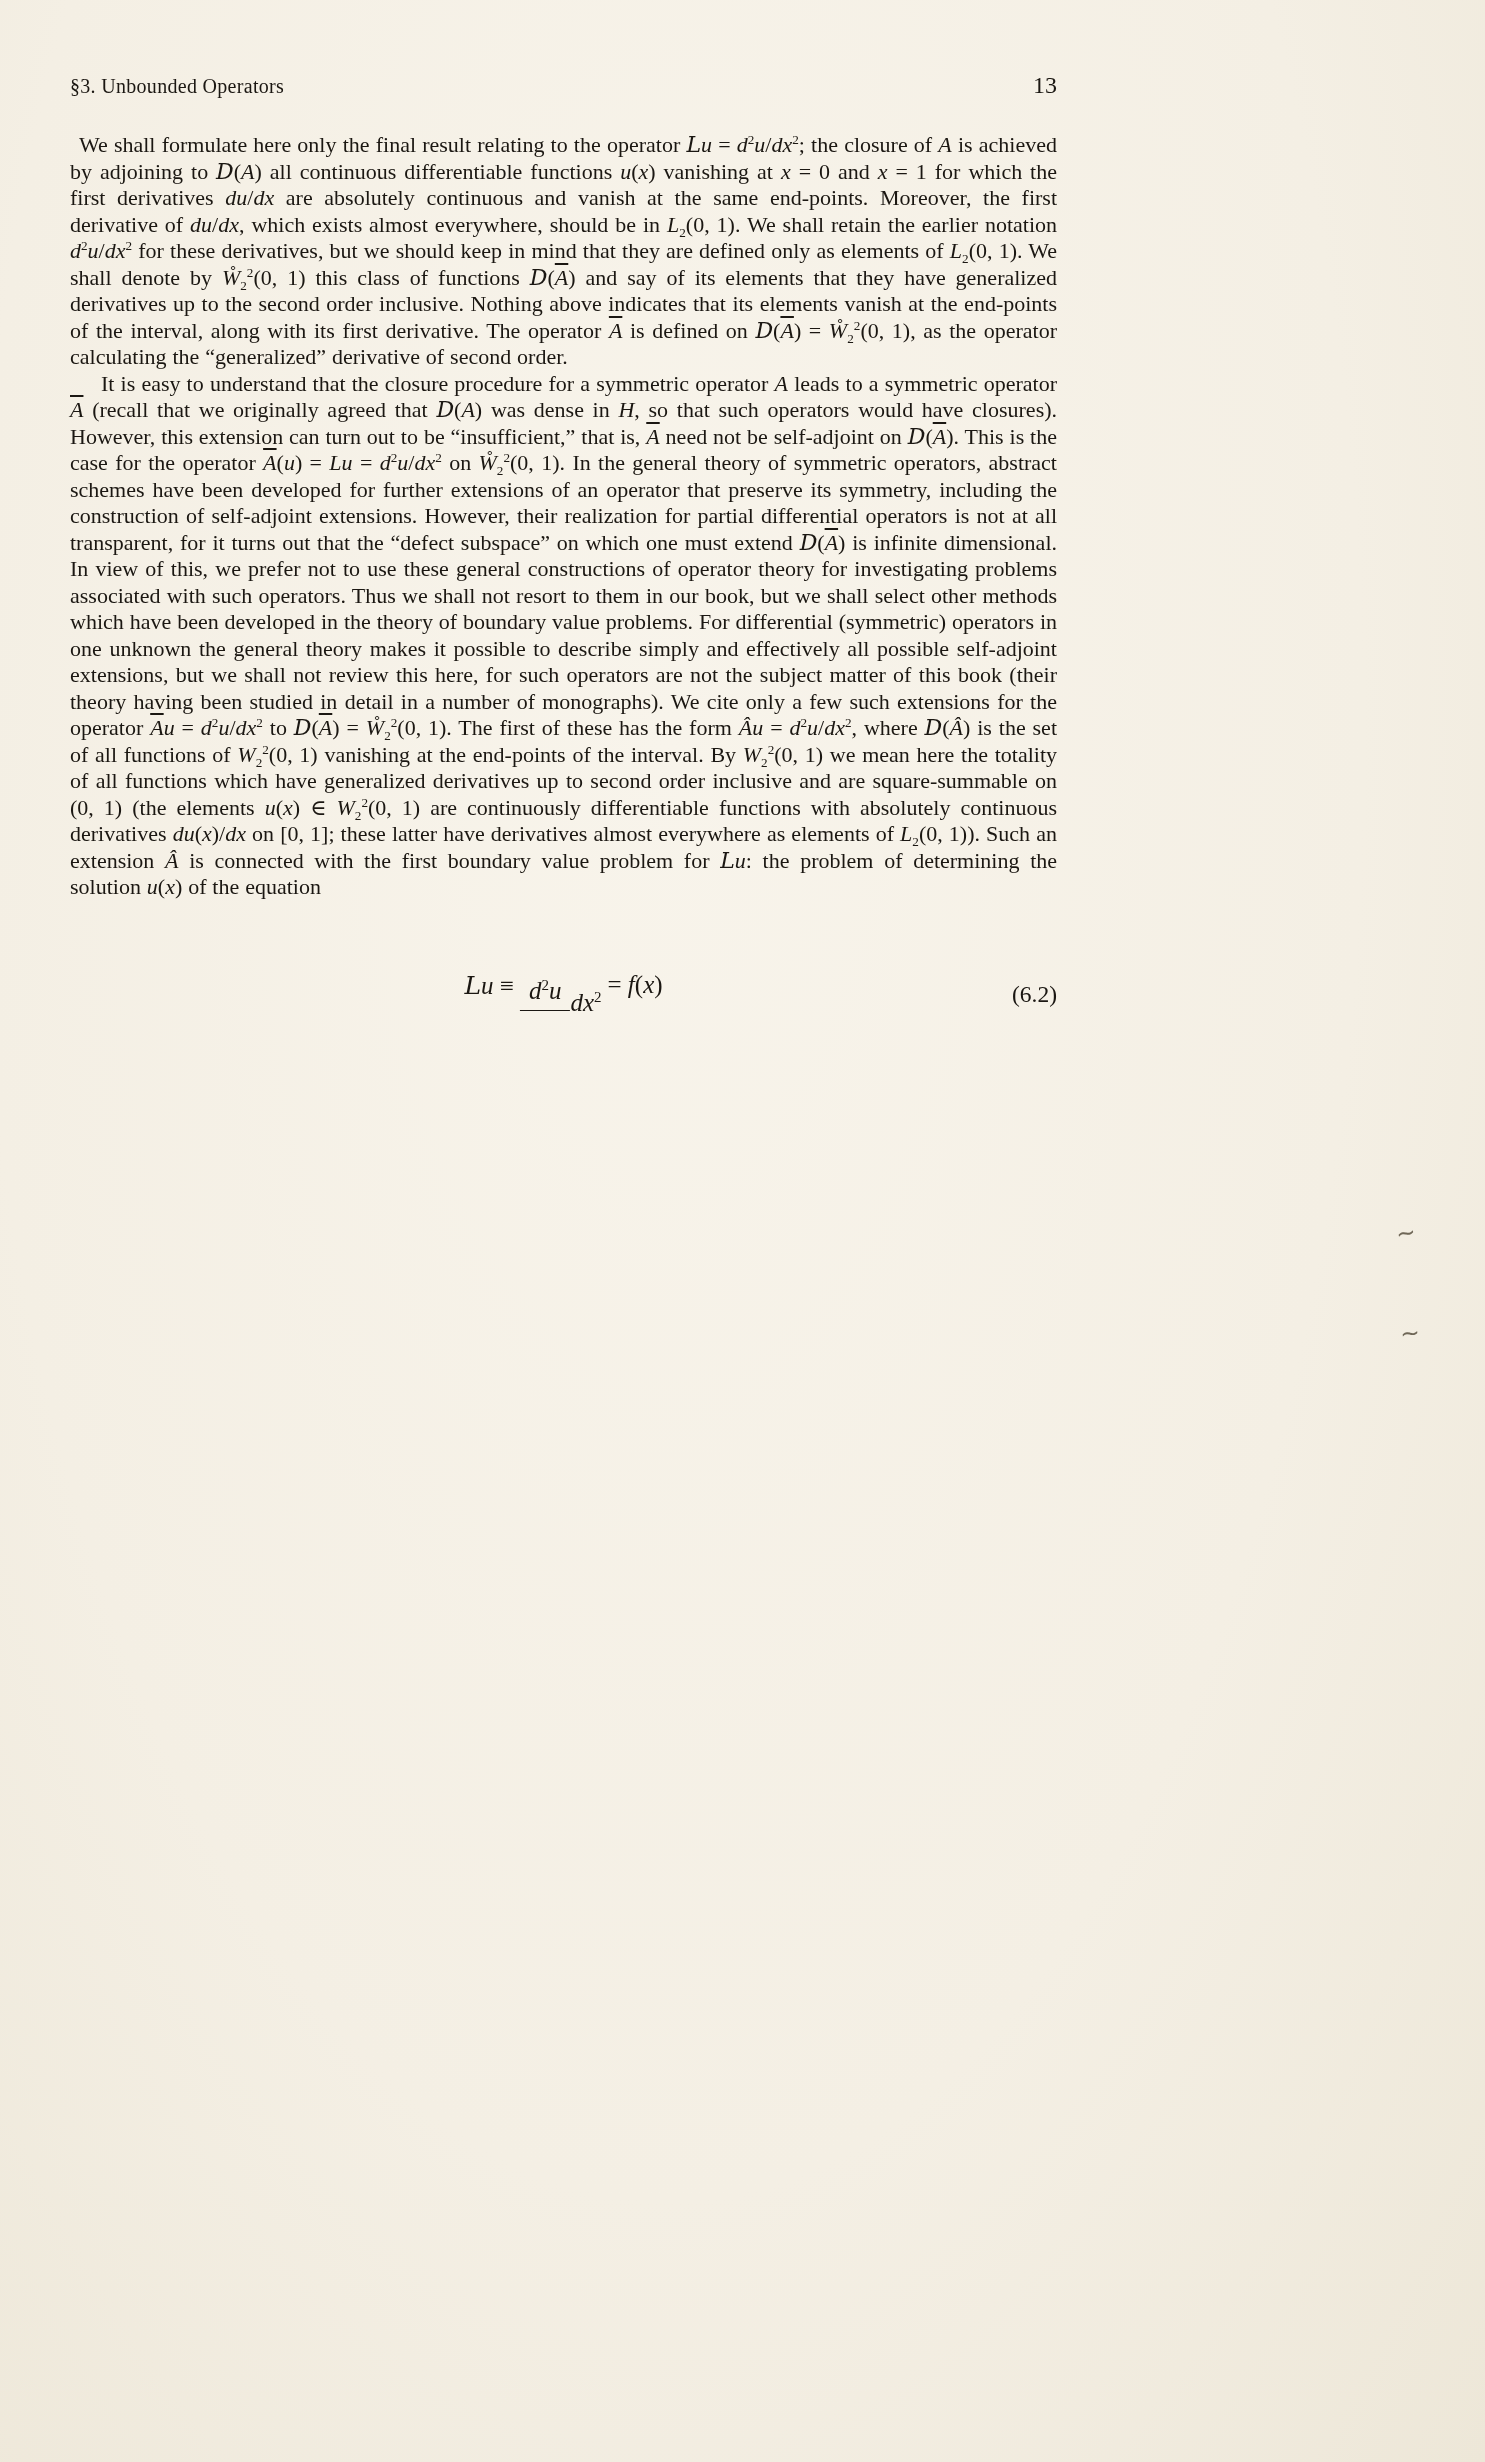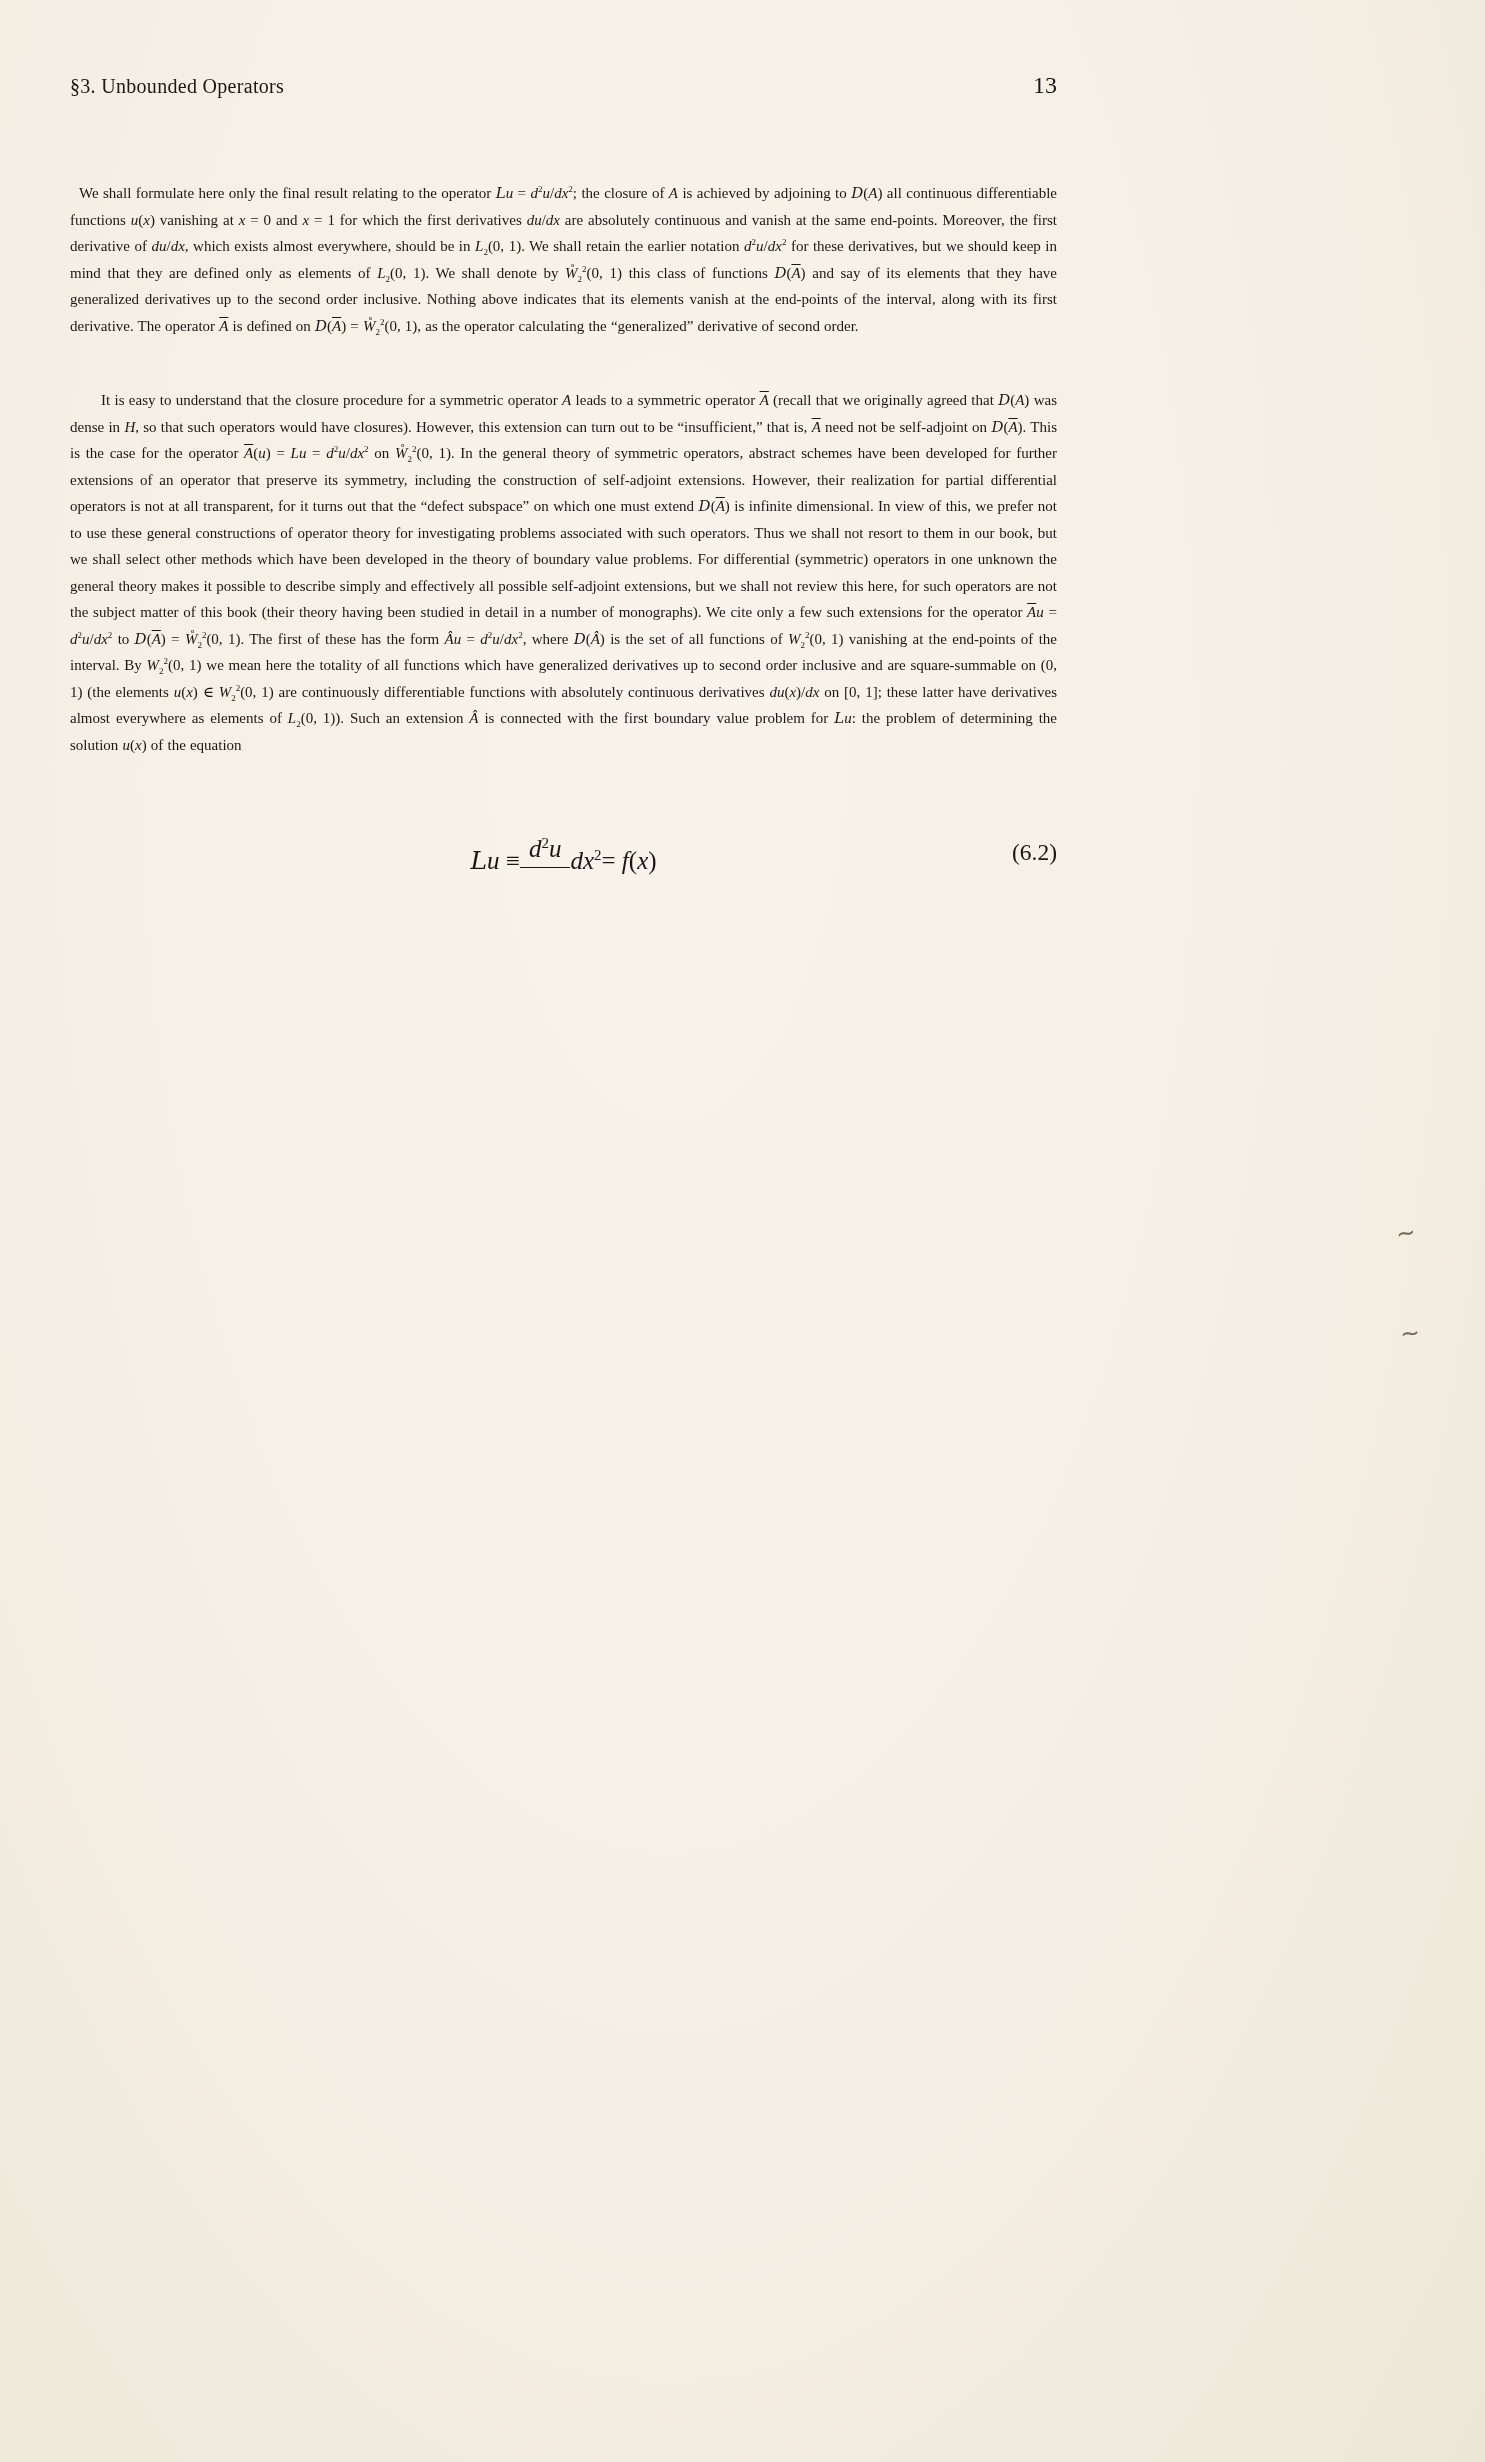--- a/index.html
+++ b/index.html
@@ -16,35 +16,34 @@
     overflow:hidden;
   }
   .page-header {
     position:absolute; top:72px; left:70px; width:987px;
     display:flex; justify-content:space-between; align-items:baseline;
   }
   .running-head { font-size:20px; letter-spacing:0.3px; }
   .page-number { font-size:24px; }
   .text-block { position:absolute; top:132px; left:70px; width:987px; }
   .para {
-    font-size:15px; line-height:26.5px;
+    font-size:22px; line-height:26.5px;
     text-align:justify; text-justify:inter-word;
     word-spacing:0.4px;
-    margin-top:48px;
   }
   .p1 { text-indent:9px; }
   .p2 { text-indent:31px; }
   sup, sub { font-size:0.6em; line-height:0; }
   .bar { text-decoration:overline; }
   .scr { font-style:italic; font-family:"DejaVu Serif", serif; }
   .equation-row { position:relative; margin-top:43px; height:101px; }
   .eq-body {
     position:absolute; left:50%; top:50%;
     transform:translate(-50%,-50%);
-    display:inline-flex; align-items:flex-end; gap:0;
+    display:inline-flex; align-items:flex-start; gap:6px;
     font-size:25px; white-space:nowrap;
   }
   .frac { display:inline-flex; flex-direction:row; align-items:center; }
   .num { padding:0 9px 4.5px; border-bottom:1.8px solid #1b1712; }
   .den { padding-top:18px; }
   .eq-label {
     position:absolute; right:0; top:50%;
     transform:translateY(-50%);
     font-size:23.5px;
   }

